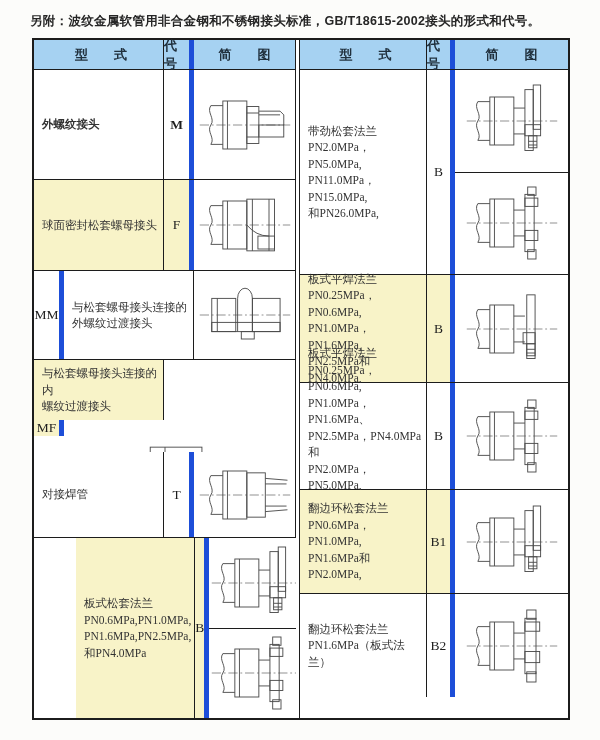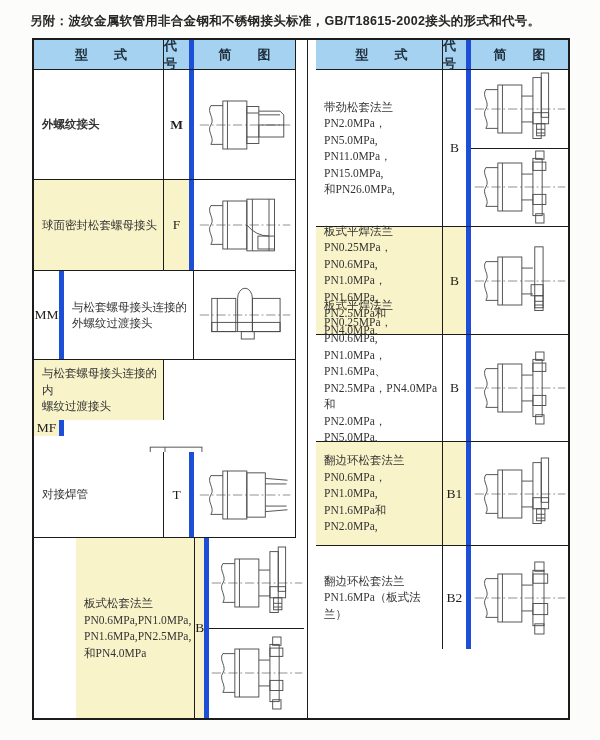--- a/index.html
+++ b/index.html
@@ -1,21 +1,21 @@
 <!DOCTYPE html>
 <html><head>
 <meta charset="utf-8">
 <style>
   * { box-sizing: border-box; margin: 0; padding: 0; }
   body { background:#e9e9e6; font-family:"Liberation Sans", sans-serif; }
   .page { position:relative; width:600px; height:740px; background:#fcfcfa; overflow:hidden; }
   .doc-title { position:absolute; left:30px; top:13px; font-size:12.5px; font-weight:700;
                color:#262626; letter-spacing:0.3px; }
   .tbl { position:absolute; left:32px; top:38px; width:538px; display:flex;
-         border:2px solid #1c1c1c; background:#fff;gap:8px; }
+         border:2px solid #1c1c1c; background:#fff; }
   .half { display:flex; flex-direction:column; }
   .half-left  { width:262px; border-right:1px solid #1c1c1c; }
   .dbl-gap { width:4px; background:#fff; border-right:1px solid #1c1c1c; }
   .half-right { flex:1; }
   .row { display:flex; border-bottom:1px solid #1c1c1c; background:#fff; }
   .row:last-child { border-bottom:none; }
   .hdr { height:30px; }
   .hdr .cell { background:#a6d2f2; display:flex; align-items:center; justify-content:center;
                font-size:13px; font-weight:700; color:#20303d; }
   .cell { height:100%; }
@@ -224,21 +224,21 @@
           </div>
         </div>
     </div>
     <div class="dbl-gap"></div>
     <div class="half half-right">
       <div class="row hdr">
         <div class="cell c-type">型　　式</div>
         <div class="cell c-code">代号</div>
         <div class="cell c-diag hdr-diag" style="flex-direction: row; align-items: center; justify-content: center;">简　　图</div>
       </div>
-      <div class="row" style="height: 157px;">
+      <div class="row" style="height: 205px;">
           <div class="cell c-type">
             <div class="label-text">带劲松套法兰
 PN2.0MPa，PN5.0MPa,
 PN11.0MPa，PN15.0MPa,
 和PN26.0MPa,</div>
           </div>
           <div class="cell c-code">B</div>
           <div class="cell c-diag">
             <div class="sub">
               <svg width="96" height="74" viewBox="0 0 104 80">

